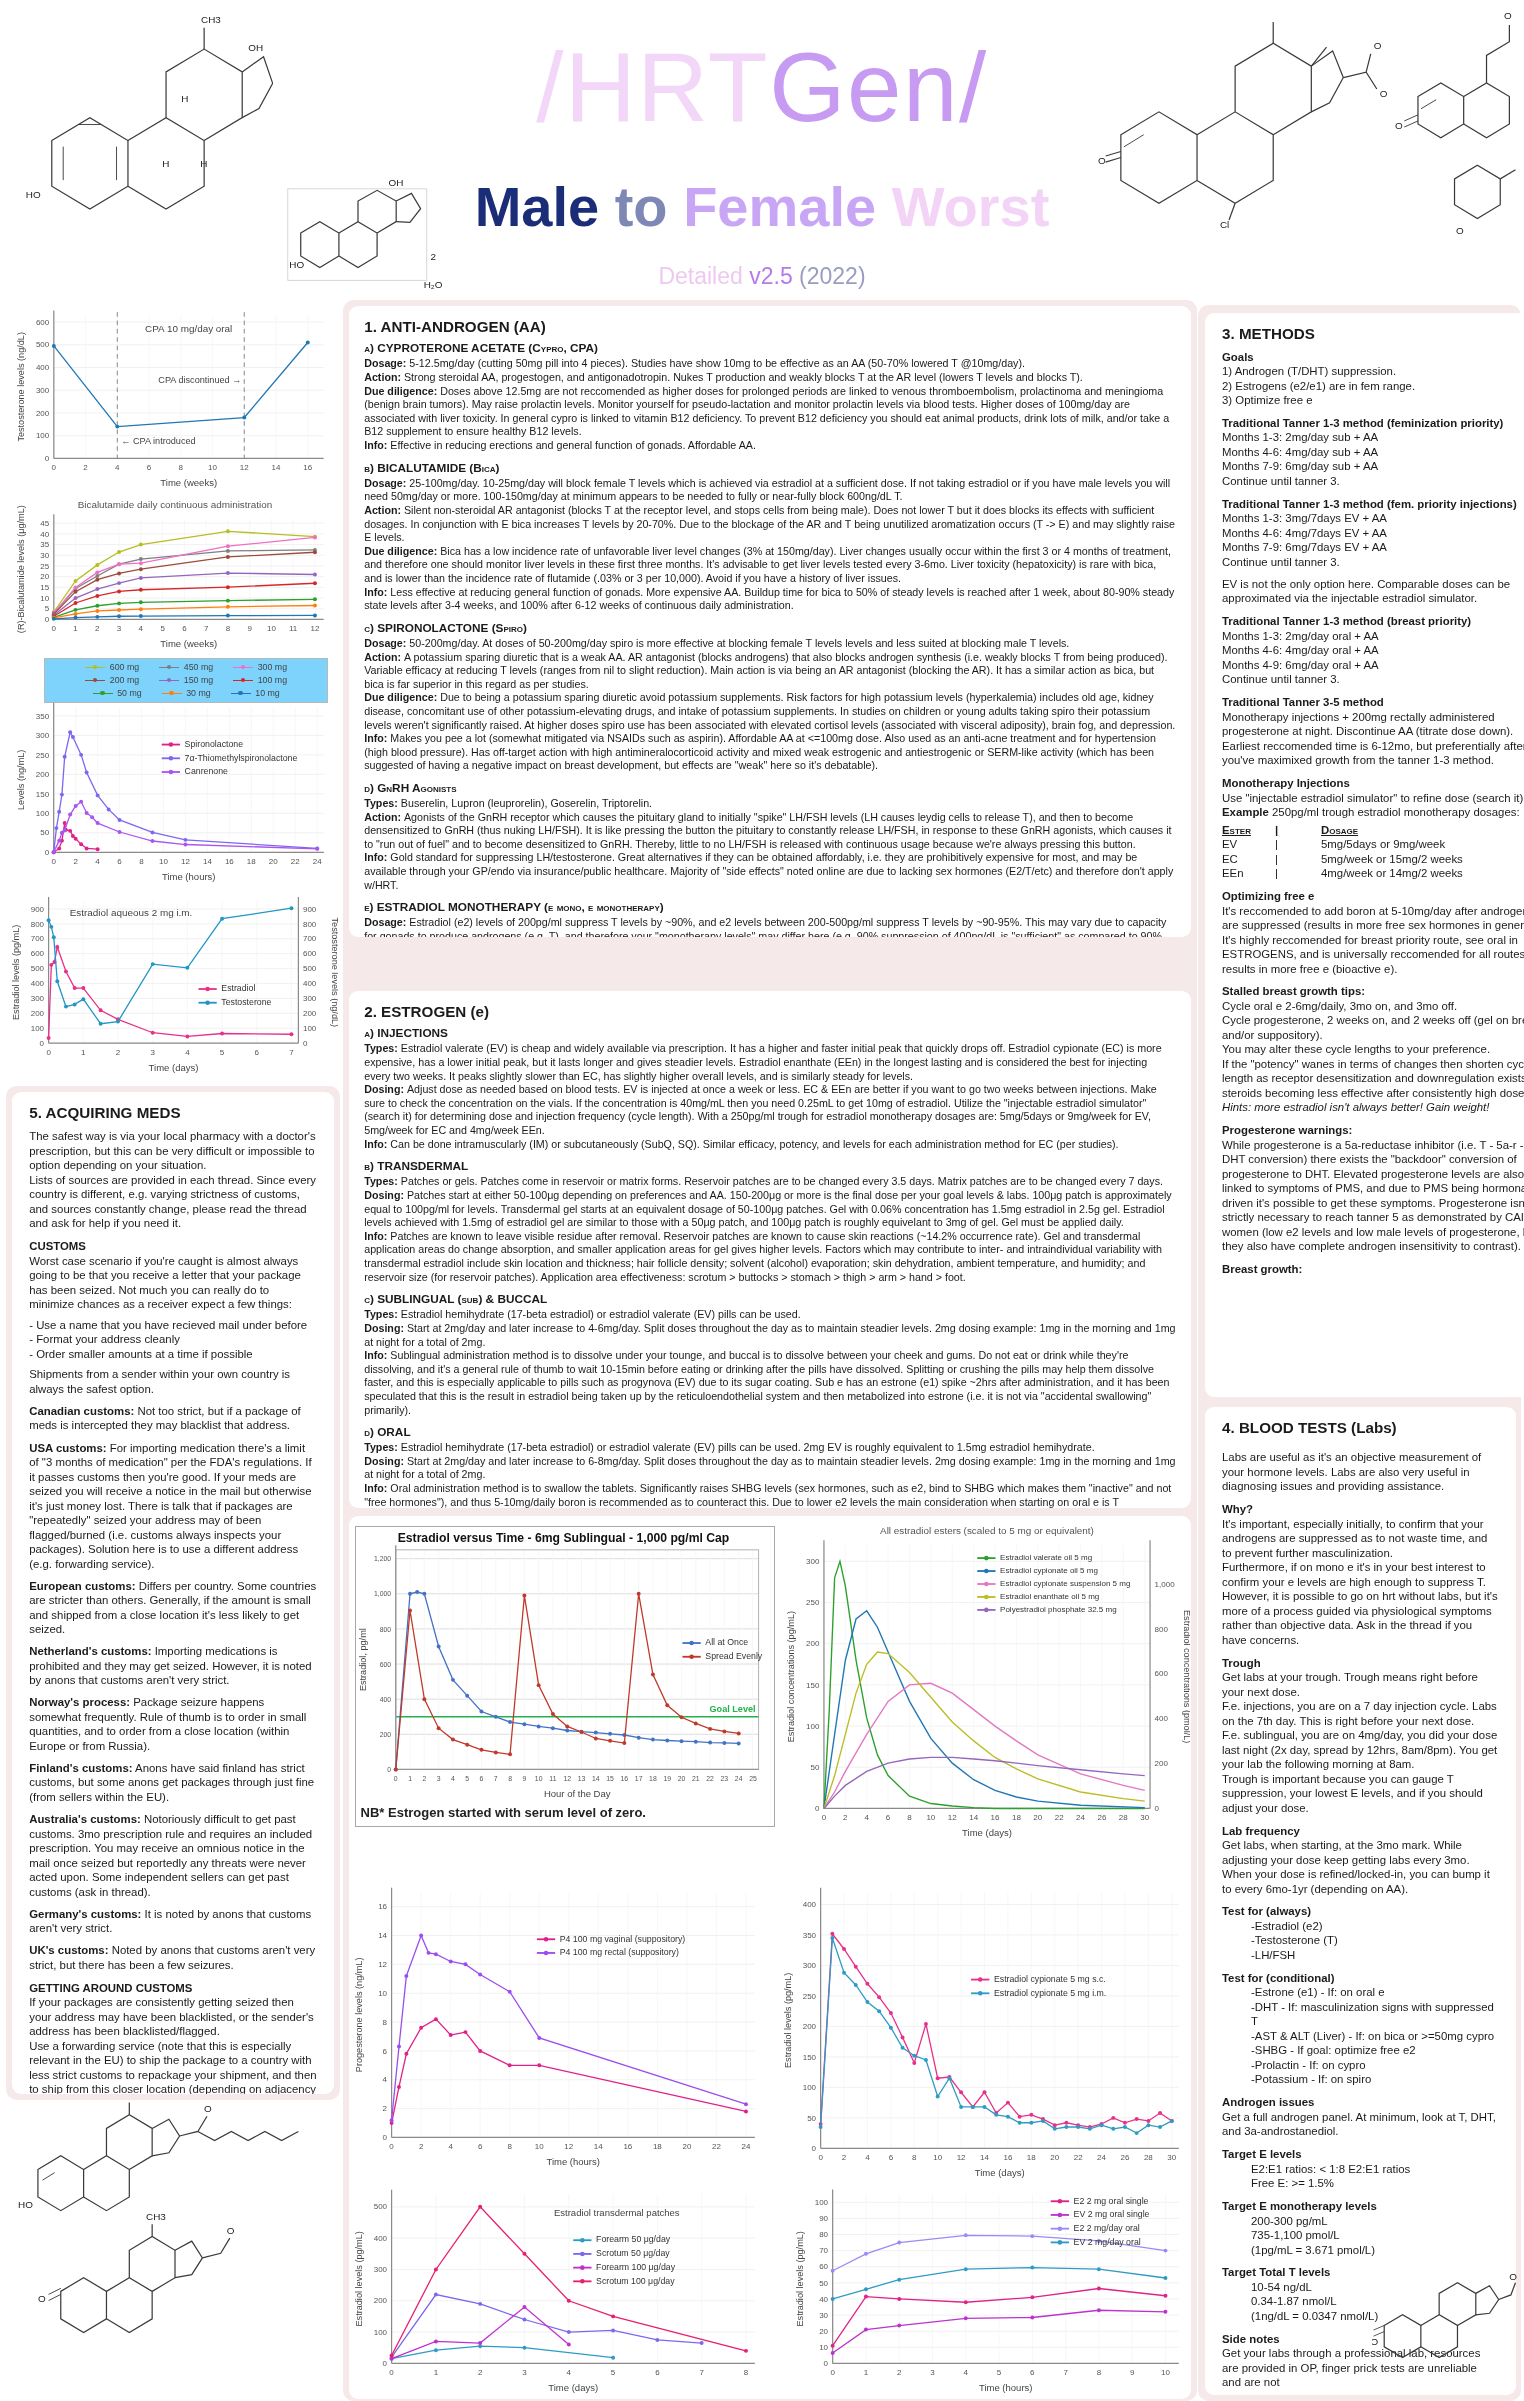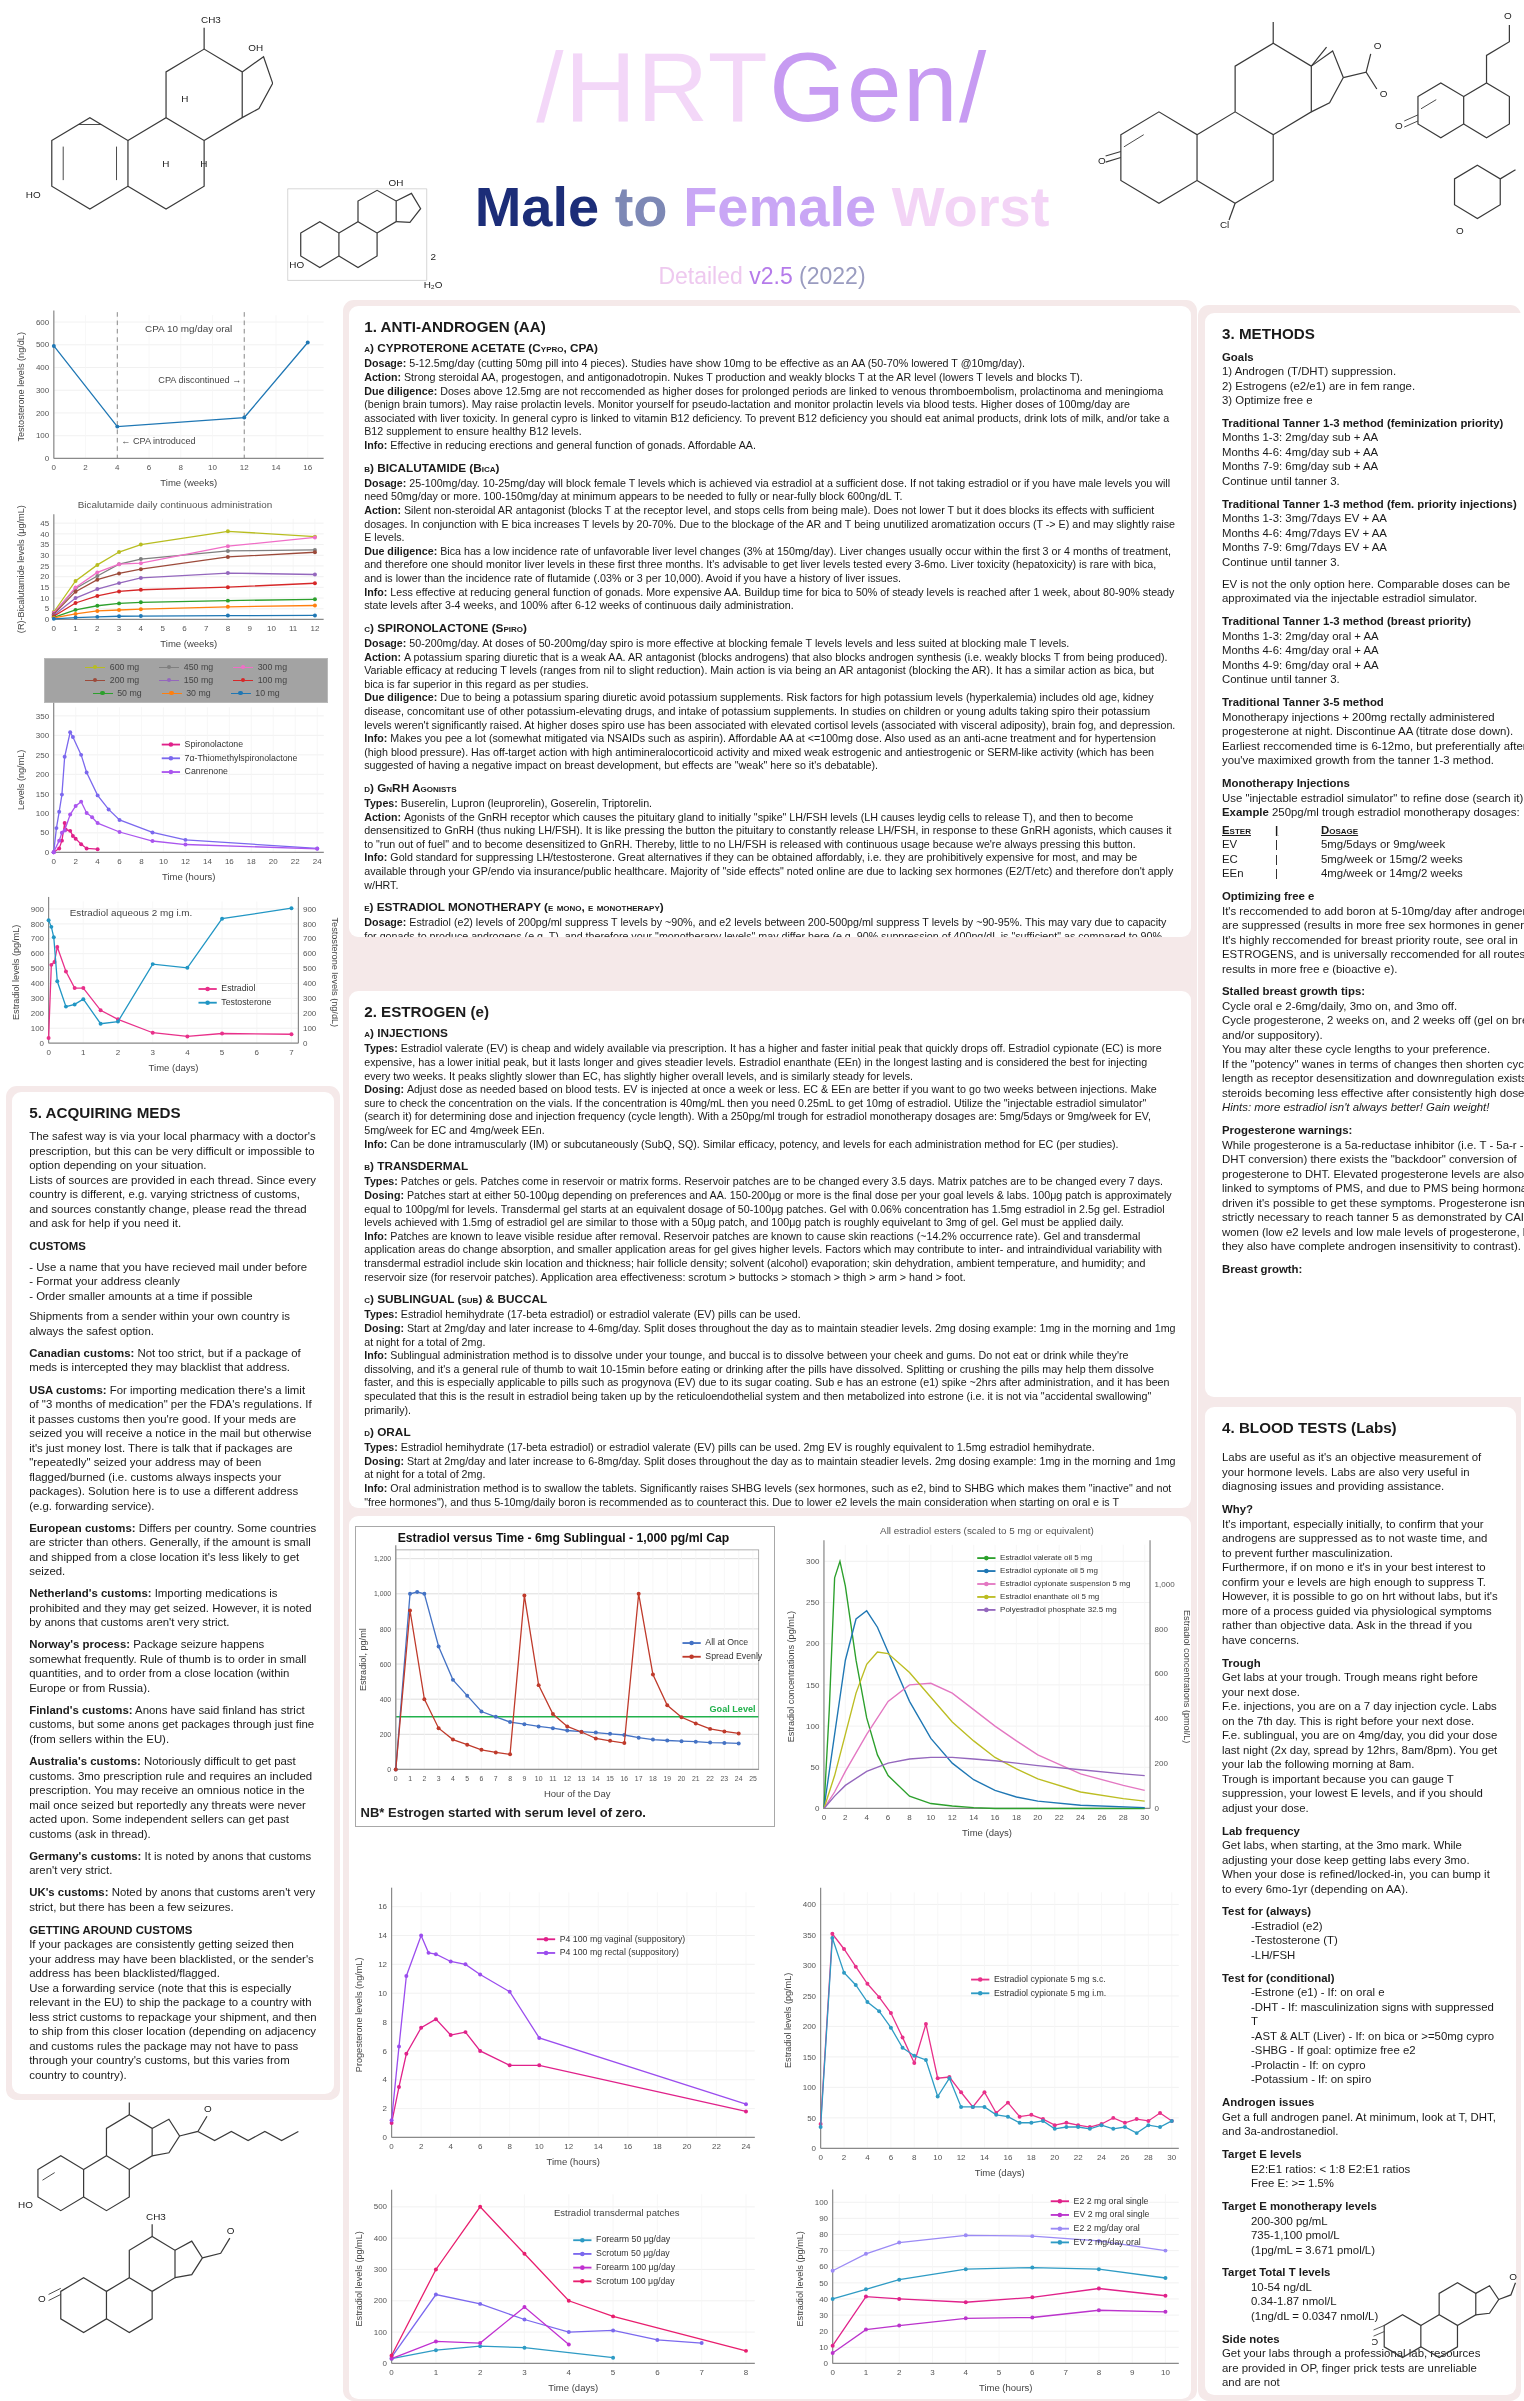--- a/index.html
+++ b/index.html
@@ -22,21 +22,21 @@
   .indent{padding-left:29px;}
   .ital{font-style:italic;}
   .gap{height:7.6px;}
   .estertable{margin:3px 0;}
   .estertable .th{font-weight:bold;font-variant:small-caps;text-decoration:underline;}
   .erow{display:flex;}
   .erow .c1{width:53px;}
   .erow .csep{width:46px;}
   
   .chart{position:absolute;}
-  .legend-below{border:1.1px solid #b9b9b9;background:#a3a3a3;margin:1.5px 7.6px 0 30.5px;padding:3.8px 6.1px;display:flex;flex-wrap:wrap;justify-content:center;column-gap:20px;row-gap:3px;font-size:8.8px;color:#444;}
+  .legend-below{border:1.1px solid #b9b9b9;background:#7dd3fc;margin:1.5px 7.6px 0 30.5px;padding:3.8px 6.1px;display:flex;flex-wrap:wrap;justify-content:center;column-gap:20px;row-gap:3px;font-size:8.8px;color:#444;}
   .li{display:flex;align-items:center;gap:4.6px;}
   .sw{width:20px;height:0;border-top:1.9px solid;position:relative;}
   .sw:after{content:"";position:absolute;left:7.6px;top:-3px;width:4.6px;height:4.6px;border-radius:50%;background:inherit;background-color:currentColor;}
   .subnote{font-size:13px;font-weight:bold;color:#222;padding:1.5px 0 0 4.6px;}
   #subwrap{position:absolute;border:1.1px solid #a8a8a8;background:#fff;}
   svg text{font-family:"Liberation Sans",sans-serif;}
   .struct{position:absolute;}
   .struct svg{stroke:#3a3a3a;stroke-width:1.6;fill:none;}
   .struct text{stroke:none;fill:#222;font-size:13px;}
 </style>
@@ -1283,20 +1283,21 @@
       </div>
   </div>
 
   <div class="card side" id="card5" style="left:12.2px;top:1092px;width:322px;height:1002px;padding:12.2px 17px;">
     <div class="sect-title" style="margin-bottom:1.5px;">5. ACQUIRING MEDS</div>
     <div id="acq-blocks">
         <div class="gap"></div>
         <div class="line">The safest way is via your local pharmacy with a doctor's prescription, but this can be very difficult or impossible to option depending on your situation.</div>
         <div class="line">Lists of sources are provided in each thread. Since every country is different, e.g. varying strictness of customs, and sources constantly change, please read the thread and ask for help if you need it.</div>
         <div class="bh">CUSTOMS</div>
+        <div class="line">Worst case scenario if you're caught is almost always going to be that you receive a letter that your package has been seized. Not much you can really do to minimize chances as a receiver expect a few things:</div>
         <div class="line" style="height: 6.1px;">&nbsp;</div>
         <div class="line">- Use a name that you have recieved mail under before</div>
         <div class="line">- Format your address cleanly</div>
         <div class="line">- Order smaller amounts at a time if possible</div>
         <div class="line" style="height: 6.1px;">&nbsp;</div>
         <div class="line">Shipments from a sender within your own country is always the safest option.</div>
         <div class="gap"></div>
         <div class="line"><b>Canadian customs:</b> Not too strict, but if a package of meds is intercepted they may blacklist that address.</div>
         <div class="gap"></div>
         <div class="line"><b>USA customs:</b> For importing medication there's a limit of "3 months of medication" per the FDA's regulations. If it passes customs then you're good. If your meds are seized you will receive a notice in the mail but otherwise it's just money lost. There is talk that if packages are "repeatedly" seized your address may of been flagged/burned (i.e. customs always inspects your packages). Solution here is to use a different address (e.g. forwarding service).</div>

